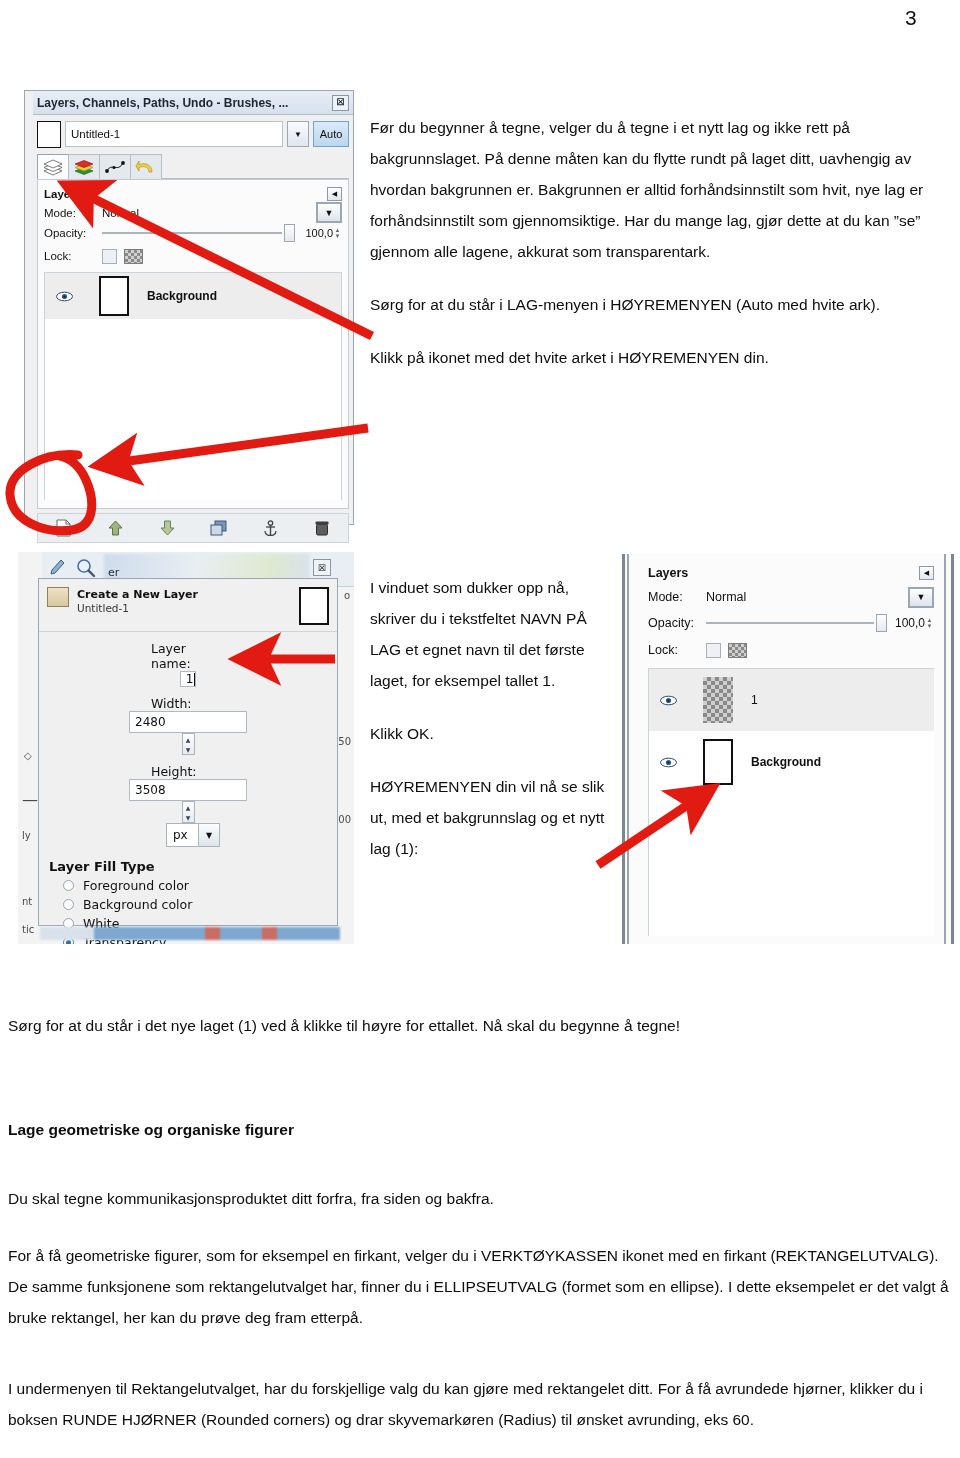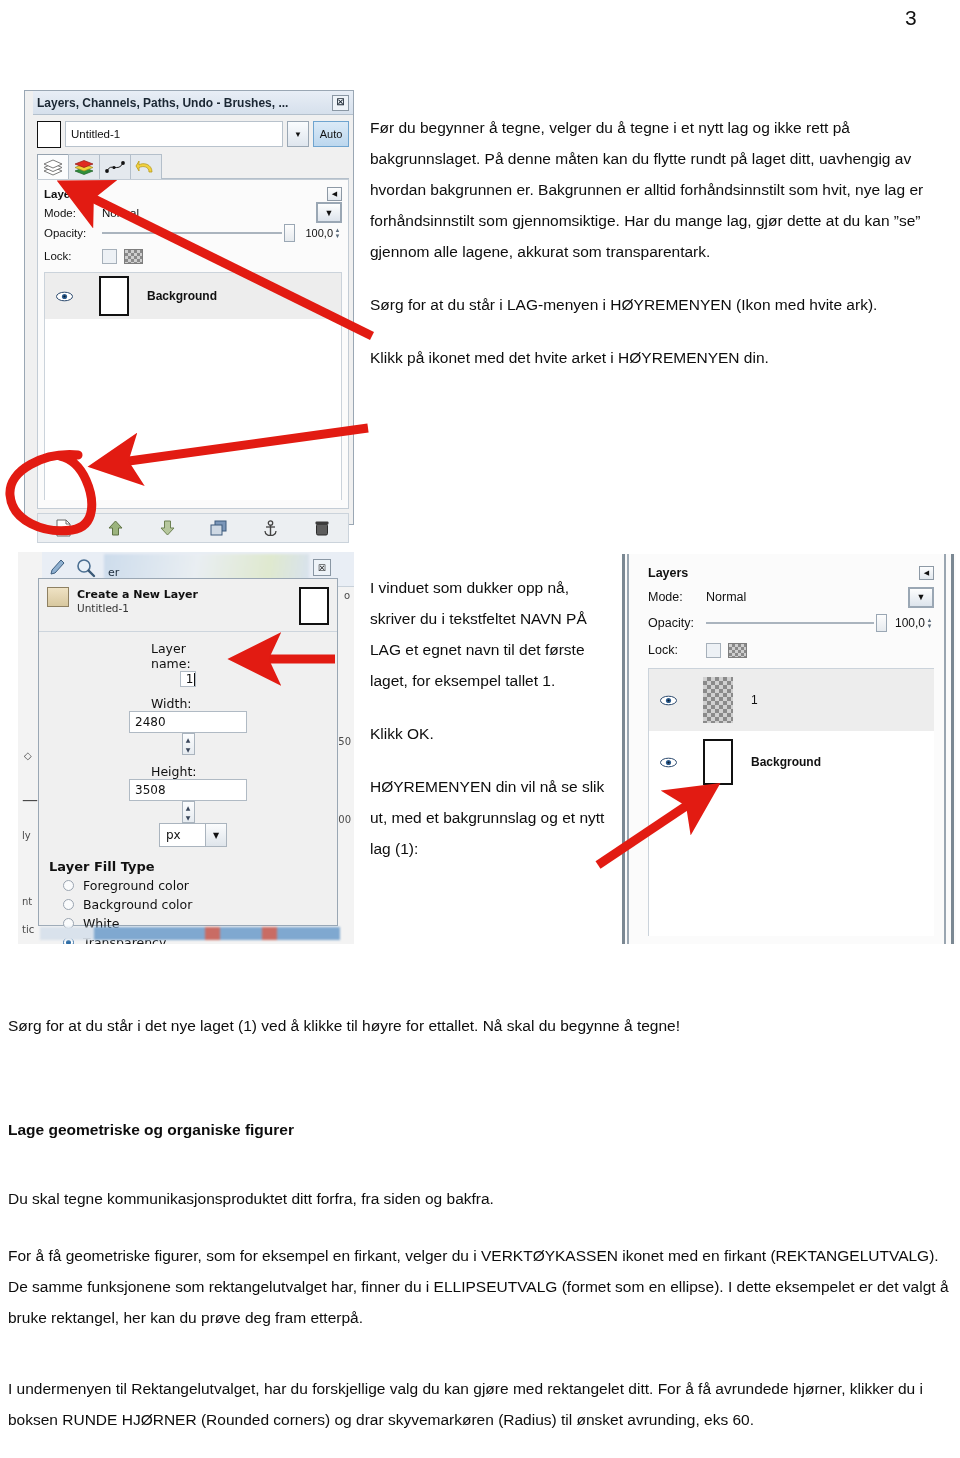--- a/index.html
+++ b/index.html
@@ -158,21 +158,21 @@
     display:flex;align-items:center;padding-left:5px;box-sizing:border-box;font-size:12px;
   }
   .ftext.narrow{flex:none;width:118px;}
   .caret{display:inline-block;width:1px;height:13px;background:#111;margin-left:1px;}
   .spinbtns{
     width:13px;height:22px;border:1px solid #aab4be;background:linear-gradient(#fcfdfe,#e6ebf0);
     display:flex;flex-direction:column;box-sizing:border-box;
   }
   .spinbtns span{flex:1;display:flex;align-items:center;justify-content:center;font-size:6px;color:#39465a;}
   .unitsel{
-    width:68px;height:24px;margin-left:10px;border:1px solid #aab4be;background:#fff;
+    width:54px;height:24px;margin-left:10px;border:1px solid #aab4be;background:#fff;
     display:flex;align-items:center;box-sizing:border-box;
   }
   .unitsel .u-txt{flex:1;padding-left:6px;font-size:12px;}
   .unitsel .u-btn{
     width:20px;height:22px;border-left:1px solid #aab4be;
     background:linear-gradient(#fbfcfd,#dfe5eb);
     display:flex;align-items:center;justify-content:center;font-size:8px;
   }
   .fill-title{font-weight:bold;font-size:13px;margin:12px 10px 4px 10px;}
   .radio-row{display:flex;align-items:center;margin:4px 10px 4px 24px;font-size:12.5px;}
@@ -345,21 +345,21 @@
         <svg width="14" height="17" viewBox="0 0 14 17">
           <rect x="1.5" y="4" width="11" height="11" rx="1.5" fill="#5d5d5d" stroke="#2b2b2b" stroke-width="1"></rect>
           <rect x="0.5" y="1.5" width="13" height="3" rx="1" fill="#3b3b3b"></rect>
         </svg>
       </span>
     </div>
   </div>
 
   <div class="txt" style="left:370px;top:112px;width:582px;">
     <p>Før du begynner å tegne, velger du å tegne i et nytt lag og ikke rett på bakgrunnslaget. På denne måten kan du flytte rundt på laget ditt, uavhengig av hvordan bakgrunnen er. Bakgrunnen er alltid forhåndsinnstilt som hvit, nye lag er forhåndsinnstilt som gjennomsiktige. Har du mange lag, gjør dette at du kan ”se” gjennom alle lagene, akkurat som transparentark.</p>
-    <p>Sørg for at du står i LAG-menyen i HØYREMENYEN (Ikon med hvite ark).</p>
+    <p>Sørg for at du står i LAG-menyen i HØYREMENYEN (Auto med hvite ark).</p>
     <p>Klikk på ikonet med det hvite arket i HØYREMENYEN din.</p>
   </div>
 
   <div style="position:absolute;left:18px;top:552px;width:336px;height:392px;background:#f3f3f3;overflow:hidden;">
 
     <div style="position:absolute;left:24px;top:0;width:312px;height:34px;background:#e9eef5;border-bottom:1px solid #c8d1da;"></div>
     <span style="position:absolute;left:30px;top:6px;">
       <svg width="18" height="20" viewBox="0 0 18 20">
         <path d="M13 2 L16 5 L7 15 L3 16 L4 12 Z" fill="#8fb0d0" stroke="#3e5f80" stroke-width="1"></path>
       </svg>

